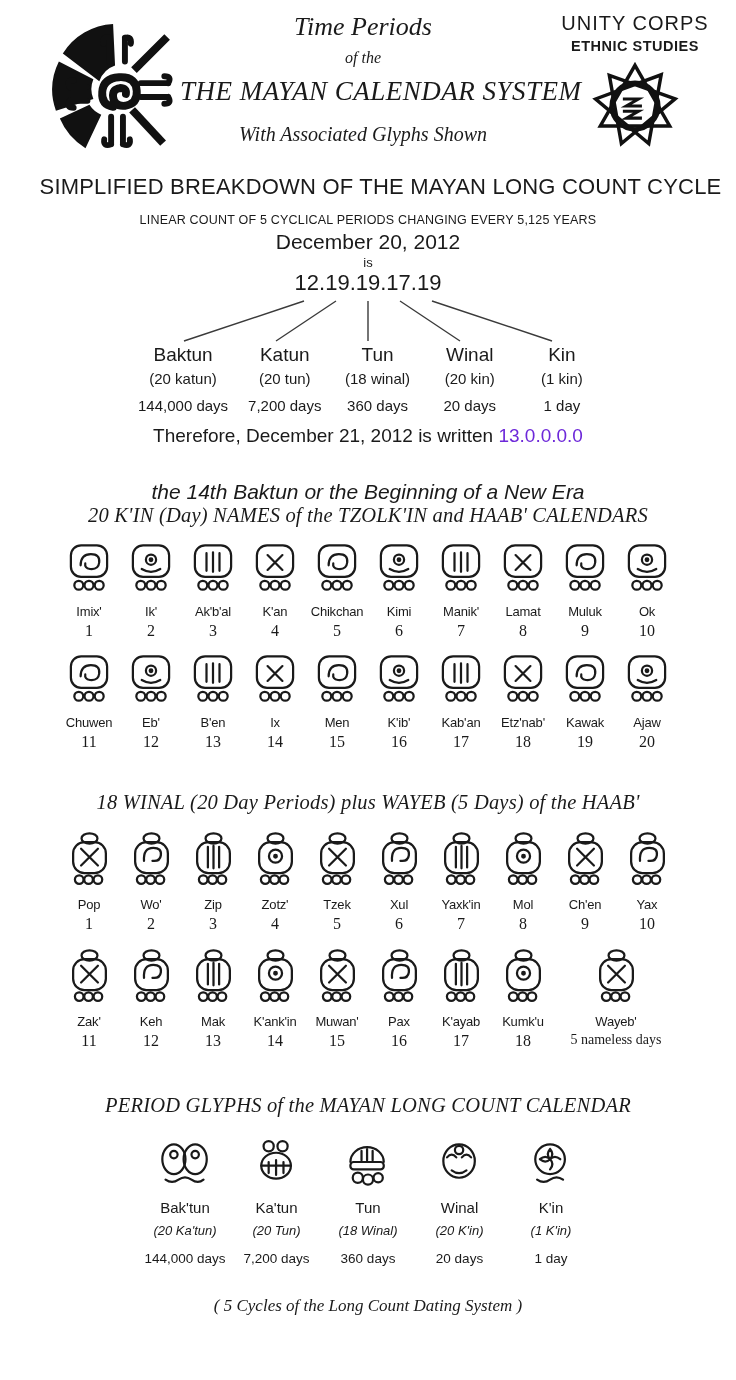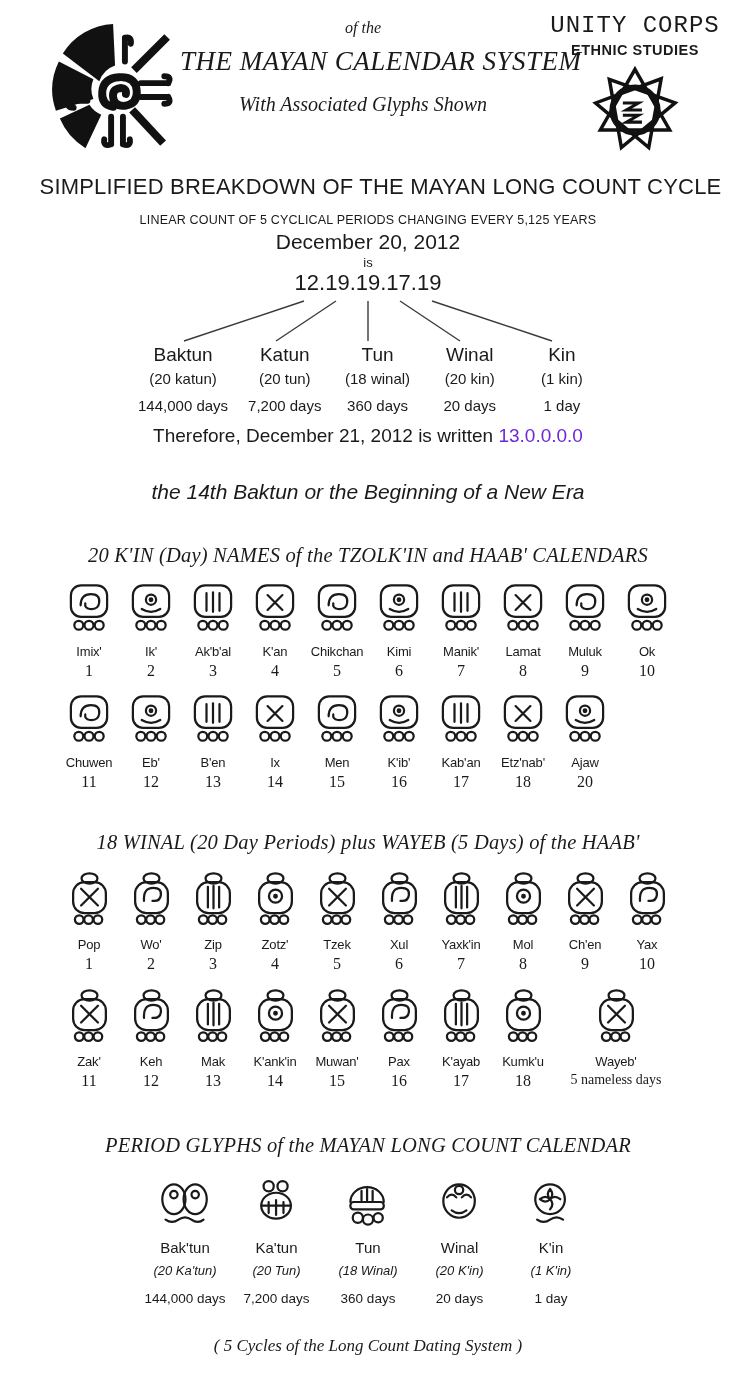--- a/index.html
+++ b/index.html
@@ -14,21 +14,21 @@
 
   
   .header { position:relative; height:162px; }
   .hunab { position:absolute; left:50px; top:18px; }
   .titles { position:absolute; left:180px; right:190px; top:12px; text-align:center; }
   .t-top  { font-size:26px; }
   .t-of   { font-size:16px; margin-top:7px; }
   .t-main { font-size:27px; margin-top:9px; letter-spacing:0.5px; white-space:nowrap; }
   .t-sub  { font-size:20px; margin-top:16px; }
   .org { position:absolute; right:6px; top:12px; width:190px; text-align:center; }
-  .org-name { font-family:Liberation Mono, monospace; font-size:24px; letter-spacing:1px; white-space:nowrap; }
+  .org-name { font-family:Liberation Sans, sans-serif; font-size:20px; letter-spacing:1px; white-space:nowrap; }
   .org-dept { font-size:14.5px; font-weight:bold; letter-spacing:0.5px; margin-top:3px; }
   .org-star { margin-top:2px; }
 
   
   .bd-heading { font-size:22px; margin-top:12px; letter-spacing:0.2px;padding-left:25px; }
   .bd-sub { font-size:12.5px; margin-top:13px; letter-spacing:0.2px; }
   .bd-date  { font-size:21px; margin-top:3px; }
   .bd-is    { font-size:13px; margin-top:1px; }
   .bd-count { font-size:22px; }
   .fan { display:block; margin:2px auto 0 auto; }
@@ -36,21 +36,21 @@
   .lc-col { width:92px; text-align:center; }
   .lc-name { font-size:19px; }
   .lc-comp { font-size:15px; margin-top:4px; white-space:nowrap; }
   .lc-days { font-size:15px; margin-top:10px; white-space:nowrap; }
   .bd-therefore { font-size:19px; margin-top:11px; }
   .new-era { font-style:italic; font-size:21px; margin-top:33px; }
 
   
   .section-heading { font-family:"Liberation Serif", serif; font-style:italic;
                      font-size:20.5px; letter-spacing:0.2px; }
-  .mt-tz { margin-top:40px; }
+  .mt-tz { }
   .mt-haab { margin-top:40px; }
   .mt-period { margin-top:44px; }
   .glyph-grid { width:620px; margin:16px auto 0 auto; display:grid;
                 grid-template-columns:repeat(10,1fr); }
   .glyph-grid.second { margin-top:14px; }
   .g-cell { display:flex; flex-direction:column; align-items:center; }
   .g-name { font-size:13px; margin-top:5px; white-space:nowrap; letter-spacing:-0.2px; }
   .g-num  { font-family:"Liberation Serif", serif; font-size:16px; margin-top:3px; white-space:nowrap; }
   .g-num.caption { font-size:14px; }
 
@@ -86,20 +86,21 @@
         <path d="M20 70 H38 M20 70 q-4 -7 4 -7"></path>
         <path d="M20 84 H38 M20 84 q-4 7 4 7"></path>
         <path d="M62 100 V128 M62 128 q-8 3 -7 -5"></path>
         <path d="M74 100 V128 M74 128 q8 3 7 -5"></path>
       </g>
       <path d="M64 90 q-12 -2 -11 -15 q1 -14 17 -15 q17 -1 18 14 q1 13 -12 15 q-11 1 -12 -9 q-1 -8 7 -9 q7 0 6 6" fill="none" stroke="#111111" stroke-width="8" stroke-linecap="round"></path>
     </svg>
   </span>
 
   <div class="titles">
+    <div class="serifit t-top">Time Periods</div>
     <div class="serifit t-of">of the</div>
     <div class="serifit t-main">THE MAYAN CALENDAR SYSTEM</div>
     <div class="serifit t-sub">With Associated Glyphs Shown</div>
   </div>
 
   <div class="org">
     <div class="org-name">UNITY CORPS</div>
     <div class="org-dept">ETHNIC STUDIES</div>
     <span class="org-star">
       <svg width="104" height="104" viewBox="0 0 120 120" aria-hidden="true">
@@ -412,20 +413,33 @@
             <circle cx="35" cy="45.5" r="4.8"></circle>
           </g>
         </svg></span>
       <span class="g-name">Etz'nab'</span>
       <span class="g-num">18</span>
     </div>
     <div class="g-cell">
       <span><svg viewBox="0 0 48 56" width="46" height="52">
           <g fill="none" stroke="#1a1a1a" stroke-width="2.4" stroke-linecap="round">
             <rect x="4.5" y="2.5" width="39" height="34" rx="11"></rect>
+            <path d="M15 24 Q15 12 26 12 Q36 12 35 21 Q34 29 25 28 Q19 27 20 22"></path>
+            <circle cx="13" cy="45.5" r="4.8"></circle>
+            <circle cx="24" cy="45.5" r="4.8"></circle>
+            <circle cx="35" cy="45.5" r="4.8"></circle>
+          </g>
+        </svg></span>
+      <span class="g-name">Kawak</span>
+      <span class="g-num">19</span>
+    </div>
+    <div class="g-cell">
+      <span><svg viewBox="0 0 48 56" width="46" height="52">
+          <g fill="none" stroke="#1a1a1a" stroke-width="2.4" stroke-linecap="round">
+            <rect x="4.5" y="2.5" width="39" height="34" rx="11"></rect>
             <circle cx="24" cy="18" r="5.5"></circle>
             <circle cx="24" cy="18" r="1.4" fill="#1a1a1a"></circle>
             <path d="M14 28 Q24 34 34 28"></path>
             <circle cx="13" cy="45.5" r="4.8"></circle>
             <circle cx="24" cy="45.5" r="4.8"></circle>
             <circle cx="35" cy="45.5" r="4.8"></circle>
           </g>
         </svg></span>
       <span class="g-name">Ajaw</span>
       <span class="g-num">20</span>

